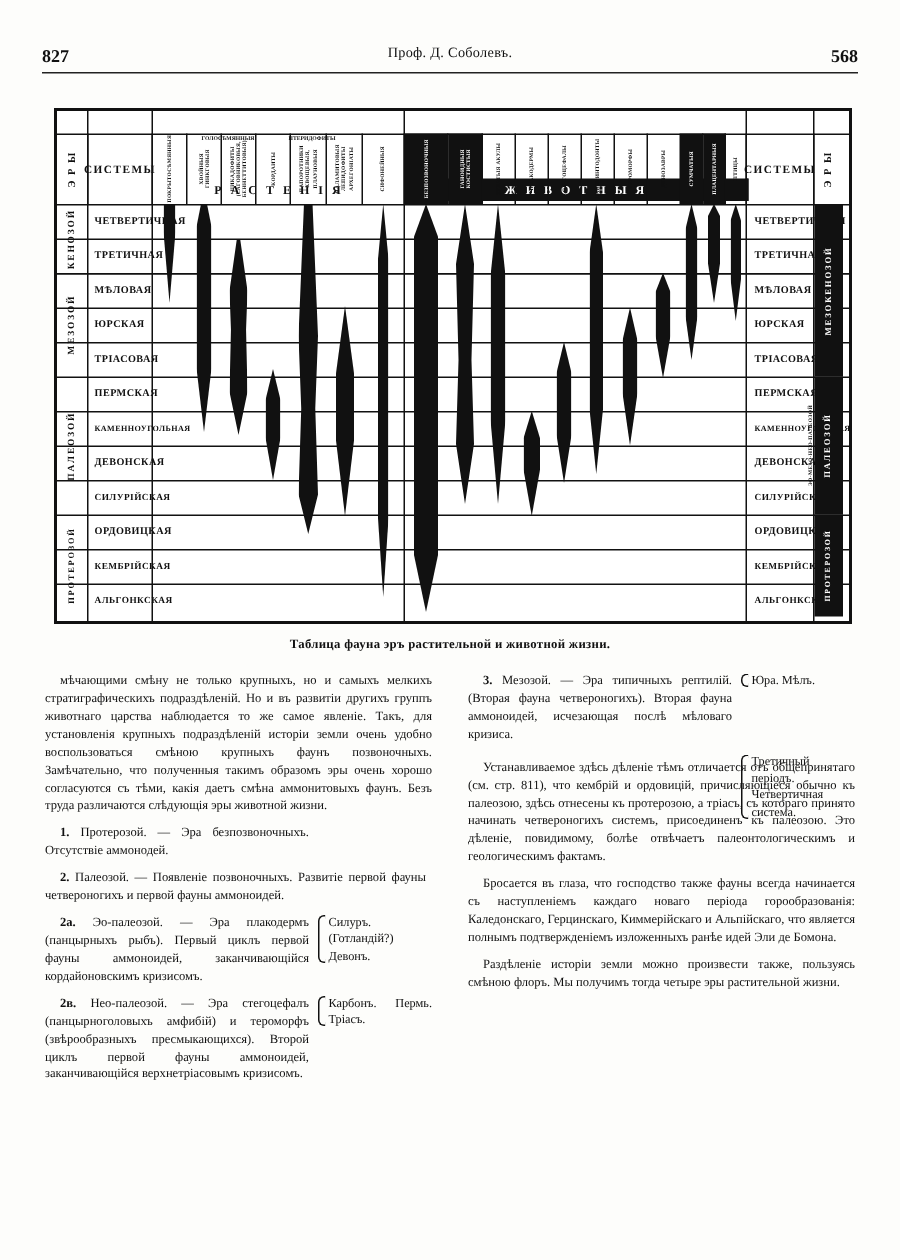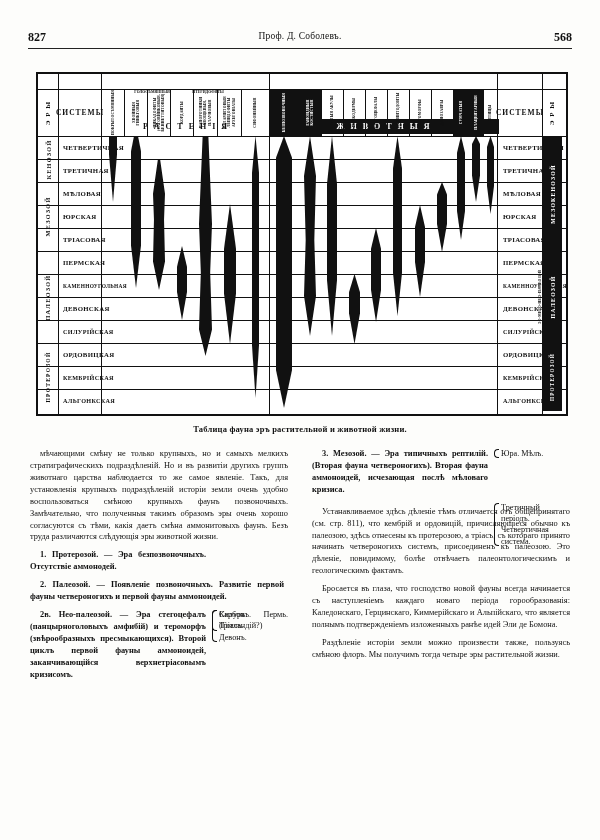--- a/index.html
+++ b/index.html
@@ -50,21 +50,21 @@
   .cap{position:absolute;left:36px;top:424px;width:528px;text-align:center;font-size:8.5px;font-weight:bold;letter-spacing:.2px;}
 
   
   .cols{position:absolute;left:30px;top:448px;width:540px;height:372px;}
   .col{position:absolute;top:0;width:258px;font-size:8.4px;line-height:1.42;text-align:justify;}
   .col.left{left:0;}
   .col.right{left:282px;}
   .col p{margin:0 0 6px 0;text-indent:10px;}
 
   .item{position:relative;margin:0 0 6px 0;}
-  .item .txt{display:block;width:176px;text-indent:10px;text-align:justify;font-weight:bold;}
+  .item .txt{display:block;width:176px;text-indent:10px;text-align:justify;}
   .item .brace{position:absolute;right:0;top:0;width:78px;font-size:8.2px;line-height:1.38;
                padding-left:9px;box-sizing:border-box;}
   .item .brace:before{content:"";position:absolute;left:2px;top:1px;bottom:1px;width:4px;
                border:1px solid #111;border-right:none;border-radius:4px 0 0 4px;}
 </style>
 </head>
 <body>
 
 <div class="page">
 
@@ -283,20 +283,24 @@
       </div>
 
       <div class="item">
         <span class="txt" style="width:254px;">
           <b>2.</b>
           <span>Палеозой. — Появленіе позвоночныхъ. Развитіе первой фауны четвероногихъ и первой фауны аммоноидей.</span>
         </span>
       </div>
 
       <div class="item">
+        <span class="txt">
+          <b>2а.</b>
+          <span>Эо-палеозой. — Эра плакодермъ (панцырныхъ рыбъ). Первый циклъ первой фауны аммоноидей, заканчивающійся кордайоновскимъ кризисомъ.</span>
+        </span>
         <span class="brace">Силуръ. (Готландій?) Девонъ.</span>
       </div>
 
       <div class="item">
         <span class="txt">
           <b>2в.</b>
           <span>Нео-палеозой. — Эра стегоцефалъ (панцырноголовыхъ амфибій) и тероморфъ (звѣрообразныхъ пресмыкающихся). Второй циклъ первой фауны аммоноидей, заканчивающійся верхнетріасовымъ кризисомъ.</span>
         </span>
         <span class="brace">Карбонъ. Пермь. Тріасъ.</span>
       </div>
@@ -309,18 +313,18 @@
           <span>Мезозой. — Эра типичныхъ рептилій. (Вторая фауна четвероногихъ). Вторая фауна аммоноидей, исчезающая послѣ мѣловаго кризиса.</span>
         </span>
         <span class="brace">Юра. Мѣлъ.</span>
       </div>
 
       <div class="item" style="margin-bottom:10px;">
         <span class="brace">Третичный періодъ. Четвертичная система.</span>
       </div>
 
       <p>Устанавливаемое здѣсь дѣленіе тѣмъ отличается отъ общепринятаго (см. стр. 811), что кембрій и ордовицій, причисляющіеся обычно къ палеозою, здѣсь отнесены къ протерозою, а тріасъ, съ котораго принято начинать четвероногихъ системъ, присоединенъ къ палеозою. Это дѣленіе, повидимому, болѣе отвѣчаетъ палеонтологическимъ и геологическимъ фактамъ.</p>
-      <p>Бросается въ глаза, что господство новой фауны всегда начинается съ наступленіемъ каждаго новаго періода горообразованія: Каледонскаго, Герцинскаго, Киммерійскаго и Альпійскаго, что является полнымъ подтвержденіемъ изложенныхъ ранѣе идей Эли де Бомона.</p>
+      <p>Бросается въ глаза, что господство также фауны всегда начинается съ наступленіемъ каждаго новаго періода горообразованія: Каледонскаго, Герцинскаго, Киммерійскаго и Альпійскаго, что является полнымъ подтвержденіемъ изложенныхъ ранѣе идей Эли де Бомона.</p>
       <p>Раздѣленіе исторіи земли можно произвести также, пользуясь смѣною флоръ. Мы получимъ тогда четыре эры растительной жизни.</p>
     </div>
 
   </div>
 </div>
 
 </body></html>

